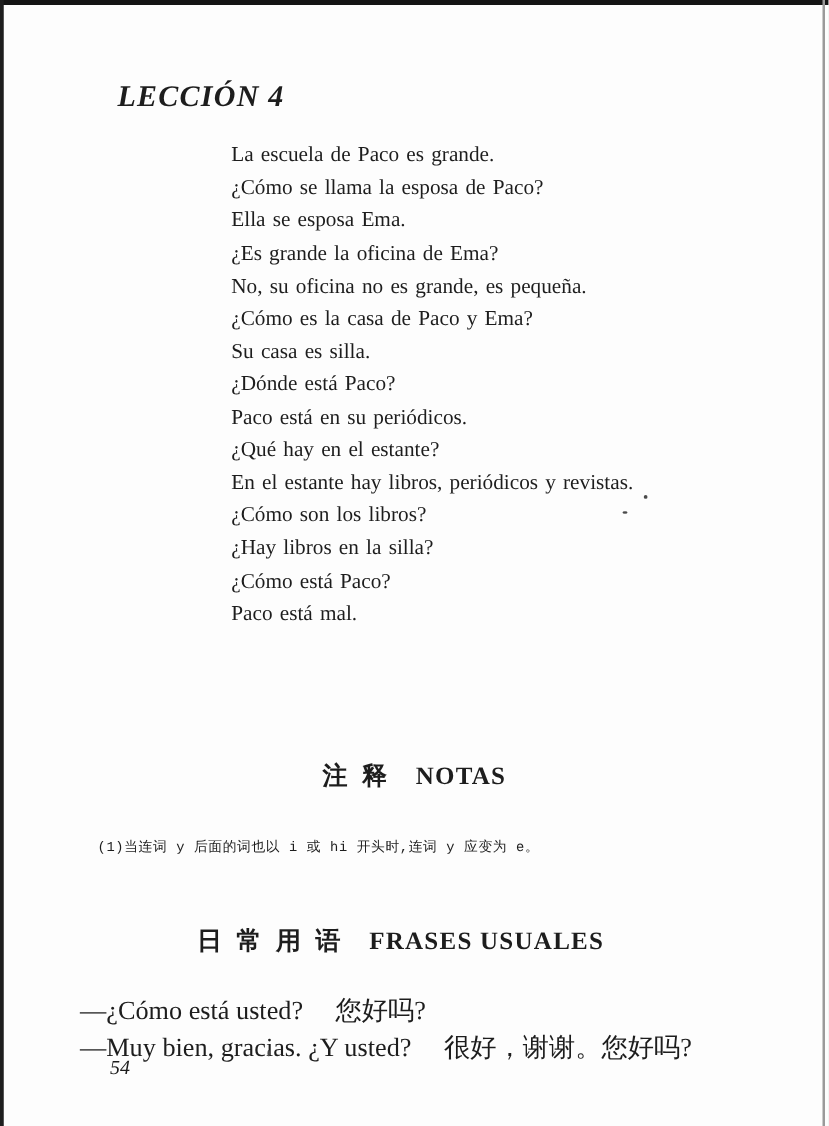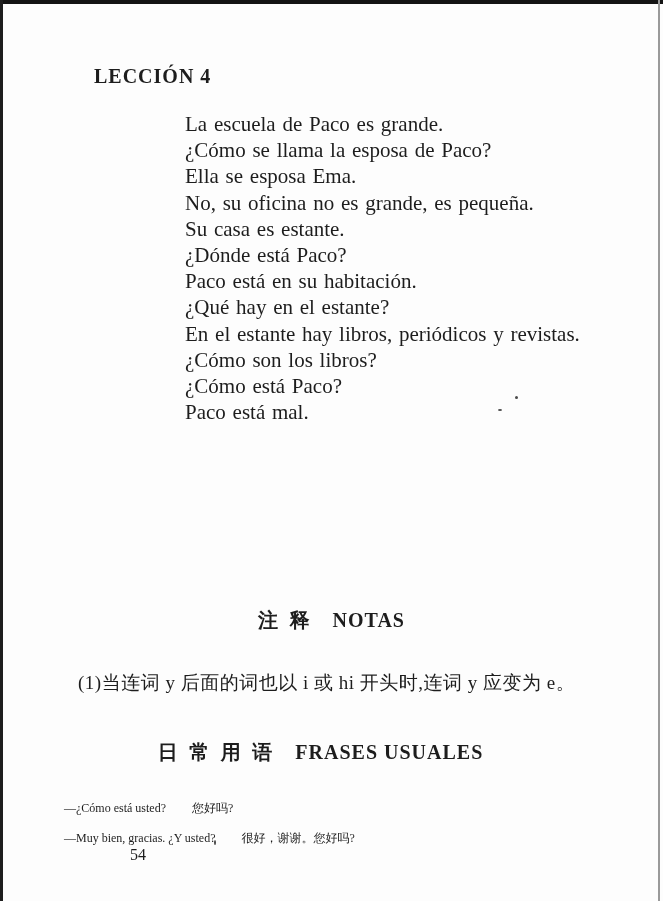--- a/index.html
+++ b/index.html
@@ -19,53 +19,53 @@
   .edge-left {
     position: absolute; top: 0; left: 0;
     width: 3px; height: 901px; background: #1e1e1e;
   }
   .edge-right {
     position: absolute; top: 0; left: 658px;
     width: 2px; height: 901px; background: #9a9a9a;
   }
   .lesson-title {
     position: absolute; left: 94px; top: 65px; margin: 0;
-    font-size: 20px; font-weight: bold; 
+    font-size: 24px; font-weight: bold; font-style: italic;
     letter-spacing: 1px; white-space: nowrap; text-align: right;
   }
   .sentences {
     position: absolute; left: 185px; top: 111px;
-    font-size: 21px; line-height: 26.2px;
+    font-size: 17px; line-height: 26.2px;
     word-spacing: 1.5px; white-space: nowrap;
   }
   .section-heading {
     position: absolute; width: 663px; margin: 0;
     text-align: center; font-size: 20px; font-weight: bold;
     white-space: nowrap;
   }
   .notas-heading { top: 607px; left: 0; }
   .frases-heading { top: 739px; left: -11px; }
   .heading-zh {
     letter-spacing: 3px; margin-right: 20px;
     font-family: "Liberation Sans", "DejaVu Sans", sans-serif;
     font-weight: bold;
   }
   .heading-es { letter-spacing: 1px; }
   .note-line {
     position: absolute; left: 62px; top: 654px; margin: 16px;
-    font-size: 19px; white-space: nowrap; letter-spacing: 0.5px;
+    font-size: 11px; white-space: nowrap; letter-spacing: 0.5px; font-family: Liberation Mono, monospace;
   }
   .dialogue {
     position: absolute; left: 64px; top: 793px;
-    font-size: 12px; line-height: 30px; white-space: nowrap;
+    font-size: 21px; line-height: 30px; white-space: nowrap;
   }
   .dialogue .zh { margin-left: 26px; }
   .page-number {
     position: absolute; left: 88px; top: 846px;
-    font-size: 16px;  margin-left: 42px;
+    font-size: 16px; font-style: italic;
   }
   .speck { position: absolute; background: #4a4a4a; border-radius: 50%; }
   .speck-1 { left: 515px; top: 396px; width: 3px; height: 3px; }
   .speck-2 { left: 498px; top: 409px; width: 4px; height: 2px; }
   .speck-3 { left: 214px; top: 840px; width: 2px; height: 5px; }
 </style>
 </head>
 <body>
 
 <div class="scan-page">
@@ -73,27 +73,30 @@
   <div class="edge-top"></div>
   <div class="edge-left"></div>
   <div class="edge-right"></div>
 
   <h1 class="lesson-title">LECCIÓN 4</h1>
 
   <div class="sentences">
     <div>La escuela de Paco es grande.</div>
     <div>¿Cómo se llama la esposa de Paco?</div>
     <div>Ella se esposa Ema.</div>
+    <div>¿Es grande la oficina de Ema?</div>
     <div>No, su oficina no es grande, es pequeña.</div>
-    <div>Su casa es estante.</div>
+    <div>¿Cómo es la casa de Paco y Ema?</div>
+    <div>Su casa es silla.</div>
     <div>¿Dónde está Paco?</div>
-    <div>Paco está en su habitación.</div>
+    <div>Paco está en su periódicos.</div>
     <div>¿Qué hay en el estante?</div>
     <div>En el estante hay libros, periódicos y revistas.</div>
     <div>¿Cómo son los libros?</div>
+    <div>¿Hay libros en la silla?</div>
     <div>¿Cómo está Paco?</div>
     <div>Paco está mal.</div>
   </div>
 
   <h2 class="section-heading notas-heading">
     <span class="heading-zh">注 释</span><span class="heading-es">NOTAS</span>
   </h2>
 
   <p class="note-line">(1)当连词 y 后面的词也以 i 或 hi 开头时,连词 y 应变为 e。</p>
 

